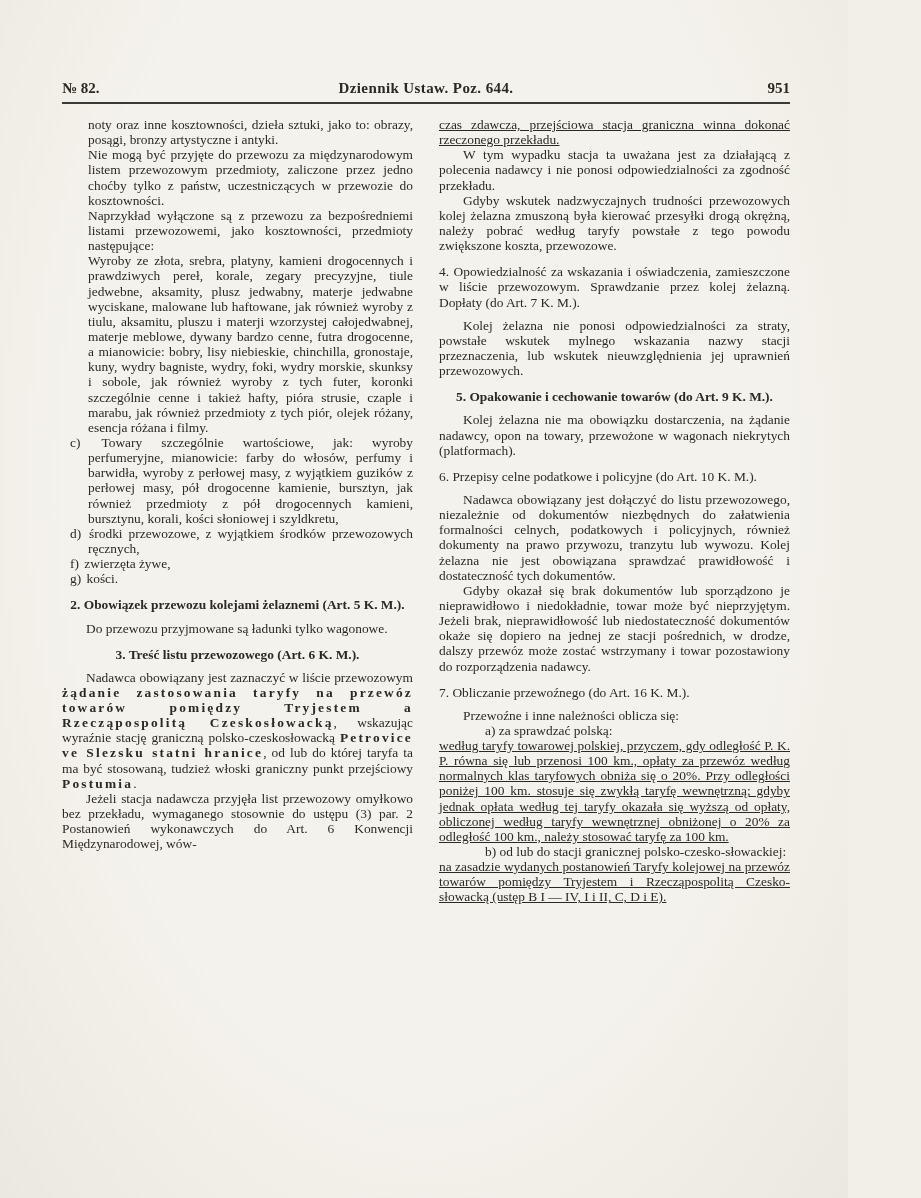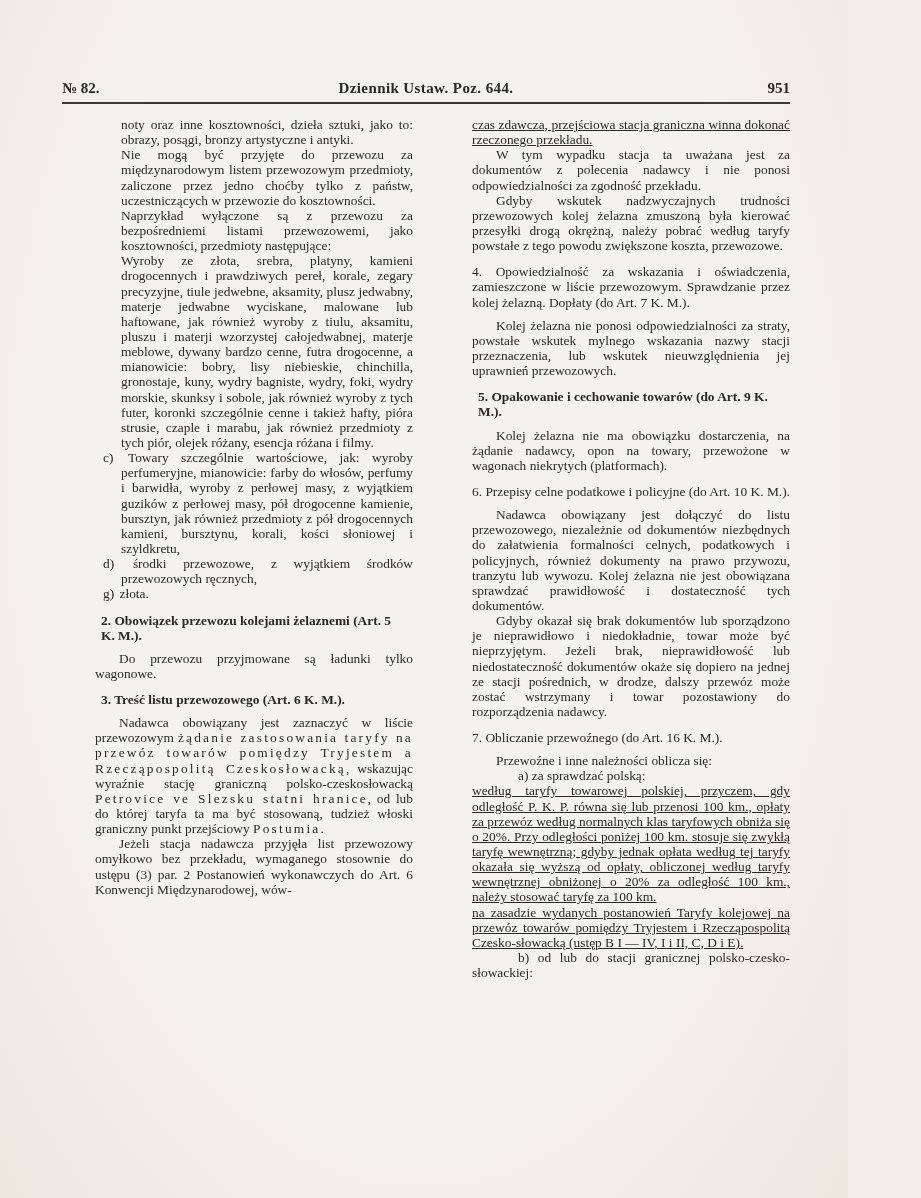--- a/index.html
+++ b/index.html
@@ -25,80 +25,80 @@
   .header .issue { width: 140px; }
   .header .title { flex: 1; text-align: center; letter-spacing: 0.4px; }
   .header .pageno { width: 140px; text-align: right; margin-top: 44px; }
   .columns { display: flex; gap: 26px; margin-top: 13px; }
   .col {
     flex: 1;
     font-size: 13.4px;
     line-height: 1.13;
     text-align: justify;
     hyphens: auto;
-    margin-left: 33px;
   }
   .blk { margin: 0; }
   
   .gp  { padding-left: 26px; }
   
   .gli { padding-left: 26px; text-indent: -18px; }
   .gli .marker { padding-right: 2px; }
   
   .p  { text-indent: 24px; }
   
   .pn { text-indent: 0; text-decoration: underline; }
   
   .pa { text-indent: 46px; }
   
-  .h  { font-weight: bold; text-align: left; margin: 11px 6px 8px; }
+  .h  { font-weight: bold; text-align: center; margin: 11px 6px 8px; }
   
   .hj { font-weight: normal; margin: 11px 0 8px; }
   
-  .spaced { letter-spacing: 2.2px; }
+  .spaced { letter-spacing: 2.2px; font-weight: bold; }
 </style>
 </head>
 <body>
 
 <div class="page">
 
   <div class="header">
     <div class="issue">№ 82.</div>
     <div class="title">Dziennik Ustaw. Poz. 644.</div>
     <div class="pageno">951</div>
   </div>
 
   <div class="columns">
     <div class="col">
         <div class="blk gp"><span>noty oraz inne kosztowności, dzieła sztuki, jako to: obrazy, posągi, bronzy artystyczne i antyki.</span></div>
         <div class="blk gp"><span>Nie mogą być przyjęte do przewozu za międzynarodowym listem przewozowym przedmioty, zaliczone przez jedno choćby tylko z państw, uczestniczących w przewozie do kosztowności.</span></div>
         <div class="blk gp"><span>Naprzykład wyłączone są z przewozu za bezpośredniemi listami przewozowemi, jako kosztowności, przedmioty następujące:</span></div>
         <div class="blk gp"><span>Wyroby ze złota, srebra, platyny, kamieni drogocennych i prawdziwych pereł, korale, zegary precyzyjne, tiule jedwebne, aksamity, plusz jedwabny, materje jedwabne wyciskane, malowane lub haftowane, jak również wyroby z tiulu, aksamitu, pluszu i materji wzorzystej całojedwabnej, materje meblowe, dywany bardzo cenne, futra drogocenne, a mianowicie: bobry, lisy niebieskie, chinchilla, gronostaje, kuny, wydry bagniste, wydry, foki, wydry morskie, skunksy i sobole, jak również wyroby z tych futer, koronki szczególnie cenne i takież hafty, pióra strusie, czaple i marabu, jak również przedmioty z tych piór, olejek różany, esencja różana i filmy.</span></div>
         <div class="blk gli"><span class="marker">c) </span><span>Towary szczególnie wartościowe, jak: wyroby perfumeryjne, mianowicie: farby do włosów, perfumy i barwidła, wyroby z perłowej masy, z wyjątkiem guzików z perłowej masy, pół drogocenne kamienie, bursztyn, jak również przedmioty z pół drogocennych kamieni, bursztynu, korali, kości słoniowej i szyldkretu,</span></div>
         <div class="blk gli"><span class="marker">d) </span><span>środki przewozowe, z wyjątkiem środków przewozowych ręcznych,</span></div>
-        <div class="blk gli"><span class="marker">g) </span><span>złota.</span></div>
+        <div class="blk gli"><span class="marker">f) </span><span>zwierzęta żywe,</span></div>
+        <div class="blk gli"><span class="marker">g) </span><span>kości.</span></div>
         <div class="blk h"><span>2. Obowiązek przewozu kolejami żelaznemi (Art. 5 K. M.).</span></div>
         <div class="blk p"><span>Do przewozu przyjmowane są ładunki tylko wagonowe.</span></div>
         <div class="blk h"><span>3. Treść listu przewozowego (Art. 6 K. M.).</span></div>
         <div class="blk p"><span>Nadawca obowiązany jest zaznaczyć w liście przewozowym </span><span class="spaced">żądanie zastosowania taryfy na przewóz towarów pomiędzy Tryjestem a Rzecząpospolitą Czeskosłowacką</span><span>, wskazując wyraźnie stację graniczną polsko-czeskosłowacką </span><span class="spaced">Petrovice ve Slezsku statni hranice</span><span>, od lub do której taryfa ta ma być stosowaną, tudzież włoski graniczny punkt przejściowy </span><span class="spaced">Postumia</span><span>.</span></div>
         <div class="blk p"><span>Jeżeli stacja nadawcza przyjęła list przewozowy omyłkowo bez przekładu, wymaganego stosownie do ustępu (3) par. 2 Postanowień wykonawczych do Art. 6 Konwencji Międzynarodowej, wów-</span></div>
       </div>
     <div class="col">
         <div class="blk pn"><span>czas zdawcza, przejściowa stacja graniczna winna dokonać rzeczonego przekładu.</span></div>
-        <div class="blk p"><span>W tym wypadku stacja ta uważana jest za dokumentów z polecenia nadawcy i nie ponosi odpowiedzialności za zgodność przekładu.</span></div>
+        <div class="blk p"><span>W tym wypadku stacja ta uważana jest za działającą z polecenia nadawcy i nie ponosi odpowiedzialności za zgodność przekładu.</span></div>
         <div class="blk p"><span>Gdyby wskutek nadzwyczajnych trudności przewozowych kolej żelazna zmuszoną była kierować przesyłki drogą okrężną, należy pobrać według taryfy powstałe z tego powodu zwiększone koszta, przewozowe.</span></div>
         <div class="blk hj"><span>4. Opowiedzialność za wskazania i oświadczenia, zamieszczone w liście przewozowym. Sprawdzanie przez kolej żelazną. Dopłaty (do Art. 7 K. M.).</span></div>
         <div class="blk p"><span>Kolej żelazna nie ponosi odpowiedzialności za straty, powstałe wskutek mylnego wskazania nazwy stacji przeznaczenia, lub wskutek nieuwzględnienia jej uprawnień przewozowych.</span></div>
         <div class="blk h"><span>5. Opakowanie i cechowanie towarów (do Art. 9 K. M.).</span></div>
         <div class="blk p"><span>Kolej żelazna nie ma obowiązku dostarczenia, na żądanie nadawcy, opon na towary, przewożone w wagonach niekrytych (platformach).</span></div>
         <div class="blk hj"><span>6. Przepisy celne podatkowe i policyjne (do Art. 10 K. M.).</span></div>
         <div class="blk p"><span>Nadawca obowiązany jest dołączyć do listu przewozowego, niezależnie od dokumentów niezbędnych do załatwienia formalności celnych, podatkowych i policyjnych, również dokumenty na prawo przywozu, tranzytu lub wywozu. Kolej żelazna nie jest obowiązana sprawdzać prawidłowość i dostateczność tych dokumentów.</span></div>
         <div class="blk p"><span>Gdyby okazał się brak dokumentów lub sporządzono je nieprawidłowo i niedokładnie, towar może być nieprzyjętym. Jeżeli brak, nieprawidłowość lub niedostateczność dokumentów okaże się dopiero na jednej ze stacji pośrednich, w drodze, dalszy przewóz może zostać wstrzymany i towar pozostawiony do rozporządzenia nadawcy.</span></div>
         <div class="blk hj"><span>7. Obliczanie przewoźnego (do Art. 16 K. M.).</span></div>
         <div class="blk p"><span>Przewoźne i inne należności oblicza się:</span></div>
         <div class="blk pa"><span>a) za sprawdzać polską:</span></div>
         <div class="blk pn"><span>według taryfy towarowej polskiej, przyczem, gdy odległość P. K. P. równa się lub przenosi 100 km., opłaty za przewóz według normalnych klas taryfowych obniża się o 20%. Przy odległości poniżej 100 km. stosuje się zwykłą taryfę wewnętrzną; gdyby jednak opłata według tej taryfy okazała się wyższą od opłaty, obliczonej według taryfy wewnętrznej obniżonej o 20% za odległość 100 km., należy stosować taryfę za 100 km.</span></div>
+        <div class="blk pa"><span>b) od lub do stacji granicznej polsko-czesko-słowackiej:</span></div>
         <div class="blk pn"><span>na zasadzie wydanych postanowień Taryfy kolejowej na przewóz towarów pomiędzy Tryjestem i Rzecząpospolitą Czesko-słowacką (ustęp B I — IV, I i II, C, D i E).</span></div>
-        <div class="blk pa"><span>b) od lub do stacji granicznej polsko-czesko-słowackiej:</span></div>
       </div>
   </div>
 
 </div>
 
 </body></html>

